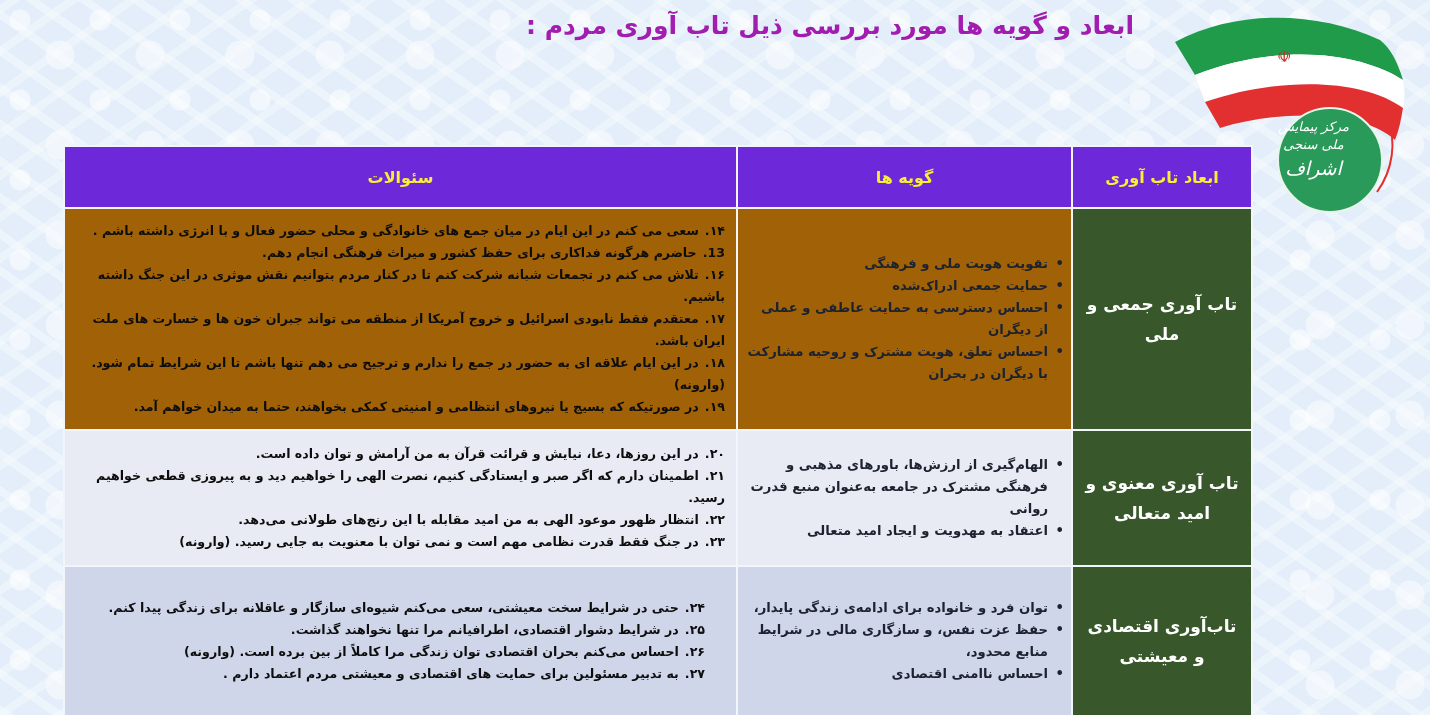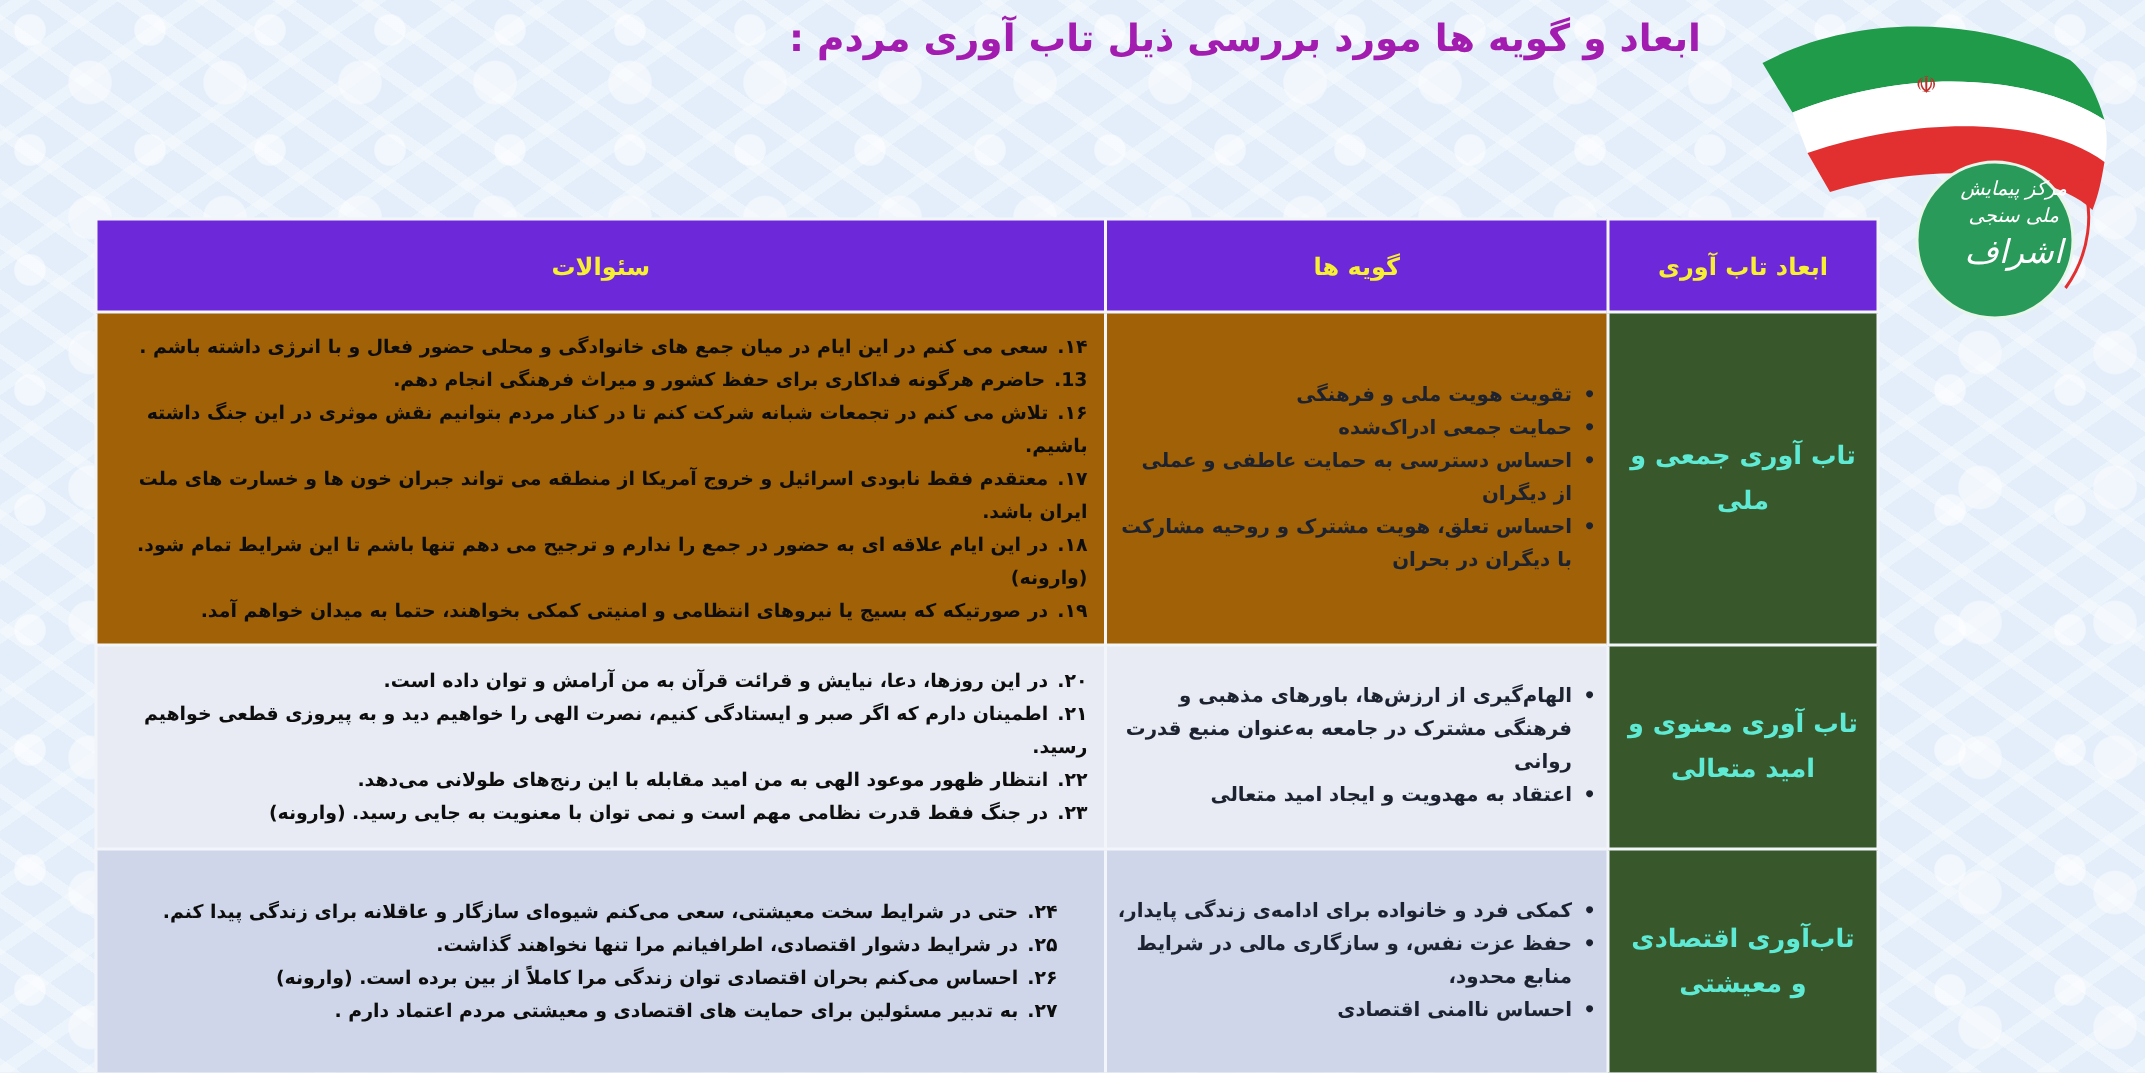--- a/index.html
+++ b/index.html
@@ -23,21 +23,21 @@
   table.main {
     position:absolute; top:145px; left:63px; width:1188px;
     border-collapse:collapse; direction:rtl; table-layout:fixed;
   }
   table.main th, table.main td { border:2px solid #f2f5fa; }
   th {
     background:#6d28d9; color:#f7ef33; font-weight:bold; font-size:16px;
     height:58px; text-align:center; font-family:"DejaVu Sans", sans-serif;
   }
   td.dim {
-    background:#38572a; color:#5eead4; font-weight:bold; font-size:17px;
+    background:#38572a; color:#ffffff; font-weight:bold; font-size:17px;
     text-align:center; line-height:30px; padding:12px 8px;
   }
   td.items, td.questions {
     color:#111; font-size:13.2px; font-family:"DejaVu Sans", sans-serif;
     vertical-align:middle;
   }
   tr.r1 td.items, tr.r1 td.questions { background:#a16207; }
   tr.r2 td.items, tr.r2 td.questions { background:#e8ebf4; }
   tr.r3 td.items, tr.r3 td.questions { background:#cfd6ea; }
   tr.r1 { height:222px; }
@@ -60,23 +60,23 @@
 
     <path d="M10 42 C 70 10, 150 10, 215 40 C 225 48, 232 60, 238 80 C 200 55, 120 40, 30 75 Z" fill="#1f9b4a"></path>
     <path d="M30 75 C 120 40, 200 55, 238 80 C 240 90, 240 98, 238 108 C 200 80, 120 75, 40 102 Z" fill="#ffffff"></path>
     <path d="M40 102 C 120 75, 200 80, 238 108 C 236 120, 234 130, 230 140 C 200 112, 120 108, 55 128 Z" fill="#e23030"></path>
     <text x="112" y="62" font-size="16" fill="#c0302a" font-family="DejaVu Serif, serif">☫</text>
 
     <circle cx="165" cy="160" r="52" fill="#2a9a5a"></circle>
     <circle cx="165" cy="160" r="52" fill="none" stroke="#e8f5ea" stroke-width="2"></circle>
     <path d="M222 120 C 232 140, 228 170, 212 192" stroke="#e23030" stroke-width="2" fill="none"></path>
   </svg>
-  <div style="position:absolute; left:130px; top:118px; width:95px; text-align:center; direction:rtl; color:#ffffff; font-family:'DejaVu Serif', serif; font-size:13px; line-height:18px; font-style:italic;">
+  <div style="position:absolute; left:101px; top:118px; width:95px; text-align:center; direction:rtl; color:#ffffff; font-family:'DejaVu Serif', serif; font-size:13px; line-height:18px; font-style:italic;">
     <div>مرکز پیمایش ملی سنجی</div>
-    <div style="font-size:22px; line-height:28px;font-family:Liberation Serif, serif;">اشراف</div>
+    <div style="font-size:19px; line-height:28px;">اشراف</div>
   </div>
 </div>
 
 <table class="main">
   <colgroup>
     <col style="width:180px">
     <col style="width:335px">
     <col style="width:673px">
   </colgroup>
   <thead>
@@ -122,21 +122,21 @@
           <li><span class="num">۲۱.</span><span>اطمینان دارم که اگر صبر و ایستادگی کنیم، نصرت الهی را خواهیم دید و به پیروزی قطعی خواهیم رسید.</span></li>
           <li><span class="num">۲۲.</span><span>انتظار ظهور موعود الهی به من امید مقابله با این رنج‌های طولانی می‌دهد.</span></li>
           <li><span class="num">۲۳.</span><span>در جنگ فقط قدرت نظامی مهم است و نمی توان با معنویت به جایی رسید. (وارونه)</span></li>
         </ol>
       </td>
     </tr>
     <tr class="r3">
       <td class="dim">تاب‌آوری اقتصادی و معیشتی</td>
       <td class="items">
         <ul class="bullets">
-          <li>کمکی فرد و خانواده برای ادامه‌ی زندگی پایدار،</li>
+          <li>توان فرد و خانواده برای ادامه‌ی زندگی پایدار،</li>
           <li>حفظ عزت نفس، و سازگاری مالی در شرایط منابع محدود،</li>
           <li>احساس ناامنی اقتصادی</li>
         </ul>
       </td>
       <td class="questions">
         <ol class="qs" style="padding-right:30px;">
           <li><span class="num">۲۴.</span><span>حتی در شرایط سخت معیشتی، سعی می‌کنم شیوه‌ای سازگار و عاقلانه برای زندگی پیدا کنم.</span></li>
           <li><span class="num">۲۵.</span><span>در شرایط دشوار اقتصادی، اطرافیانم مرا تنها نخواهند گذاشت.</span></li>
           <li><span class="num">۲۶.</span><span>احساس می‌کنم بحران اقتصادی توان زندگی مرا کاملاً از بین برده است. (وارونه)</span></li>
           <li><span class="num">۲۷.</span><span>به تدبیر مسئولین برای حمایت های اقتصادی و معیشتی مردم اعتماد دارم .</span></li>

